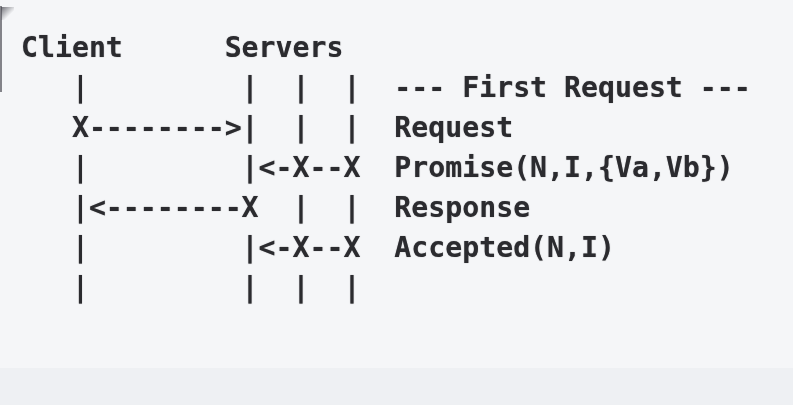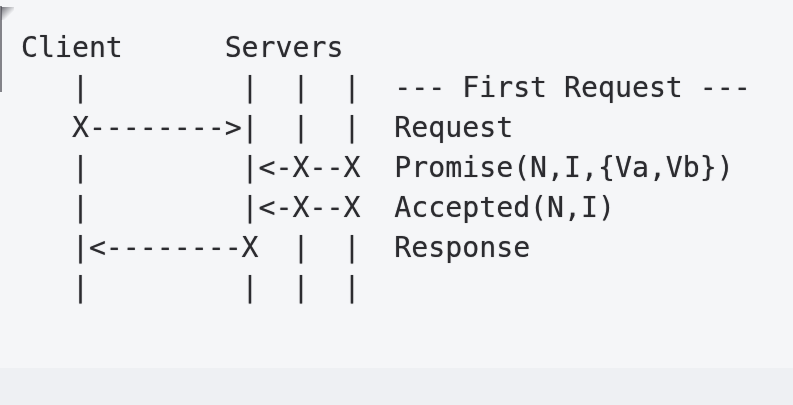--- a/index.html
+++ b/index.html
@@ -12,20 +12,21 @@
     overflow: hidden;
     background: #eef0f3;
     font-family: "DejaVu Sans Mono", "Liberation Mono", monospace;
   }
   .stage {
     position: relative;
     width: 793px;
     height: 368px;
     background: var(--bg, #f5f6f8);
     overflow: hidden;
+    font-weight: bold;
   }
   .ascii {
     position: absolute;
     left: 21px;
     top: 28px;
     font-family: "DejaVu Sans Mono", "Liberation Mono", monospace;
     font-size: 28.2px;
     line-height: 40px;
     color: var(--text, #2b2b2f);
     text-shadow: 0 0 1px rgba(43, 43, 47, 0.55);
@@ -58,17 +59,17 @@
 
 <div class="stage">
   <div class="artifact-left-line"></div>
   <div class="artifact-corner"></div>
 
   <div class="ascii">
     <span class="line">Client      Servers</span>
     <span class="line">   |         |  |  |  --- First Request ---</span>
     <span class="line">   X--------&gt;|  |  |  Request</span>
     <span class="line">   |         |&lt;-X--X  Promise(N,I,{Va,Vb})</span>
+    <span class="line">   |&lt;--------X  |  |  Response</span>
     <span class="line">   |         |&lt;-X--X  Accepted(N,I)</span>
-    <span class="line">   |&lt;--------X  |  |  Response</span>
     <span class="line">   |         |  |  |</span>
   </div>
 </div>
 
 </body></html>

